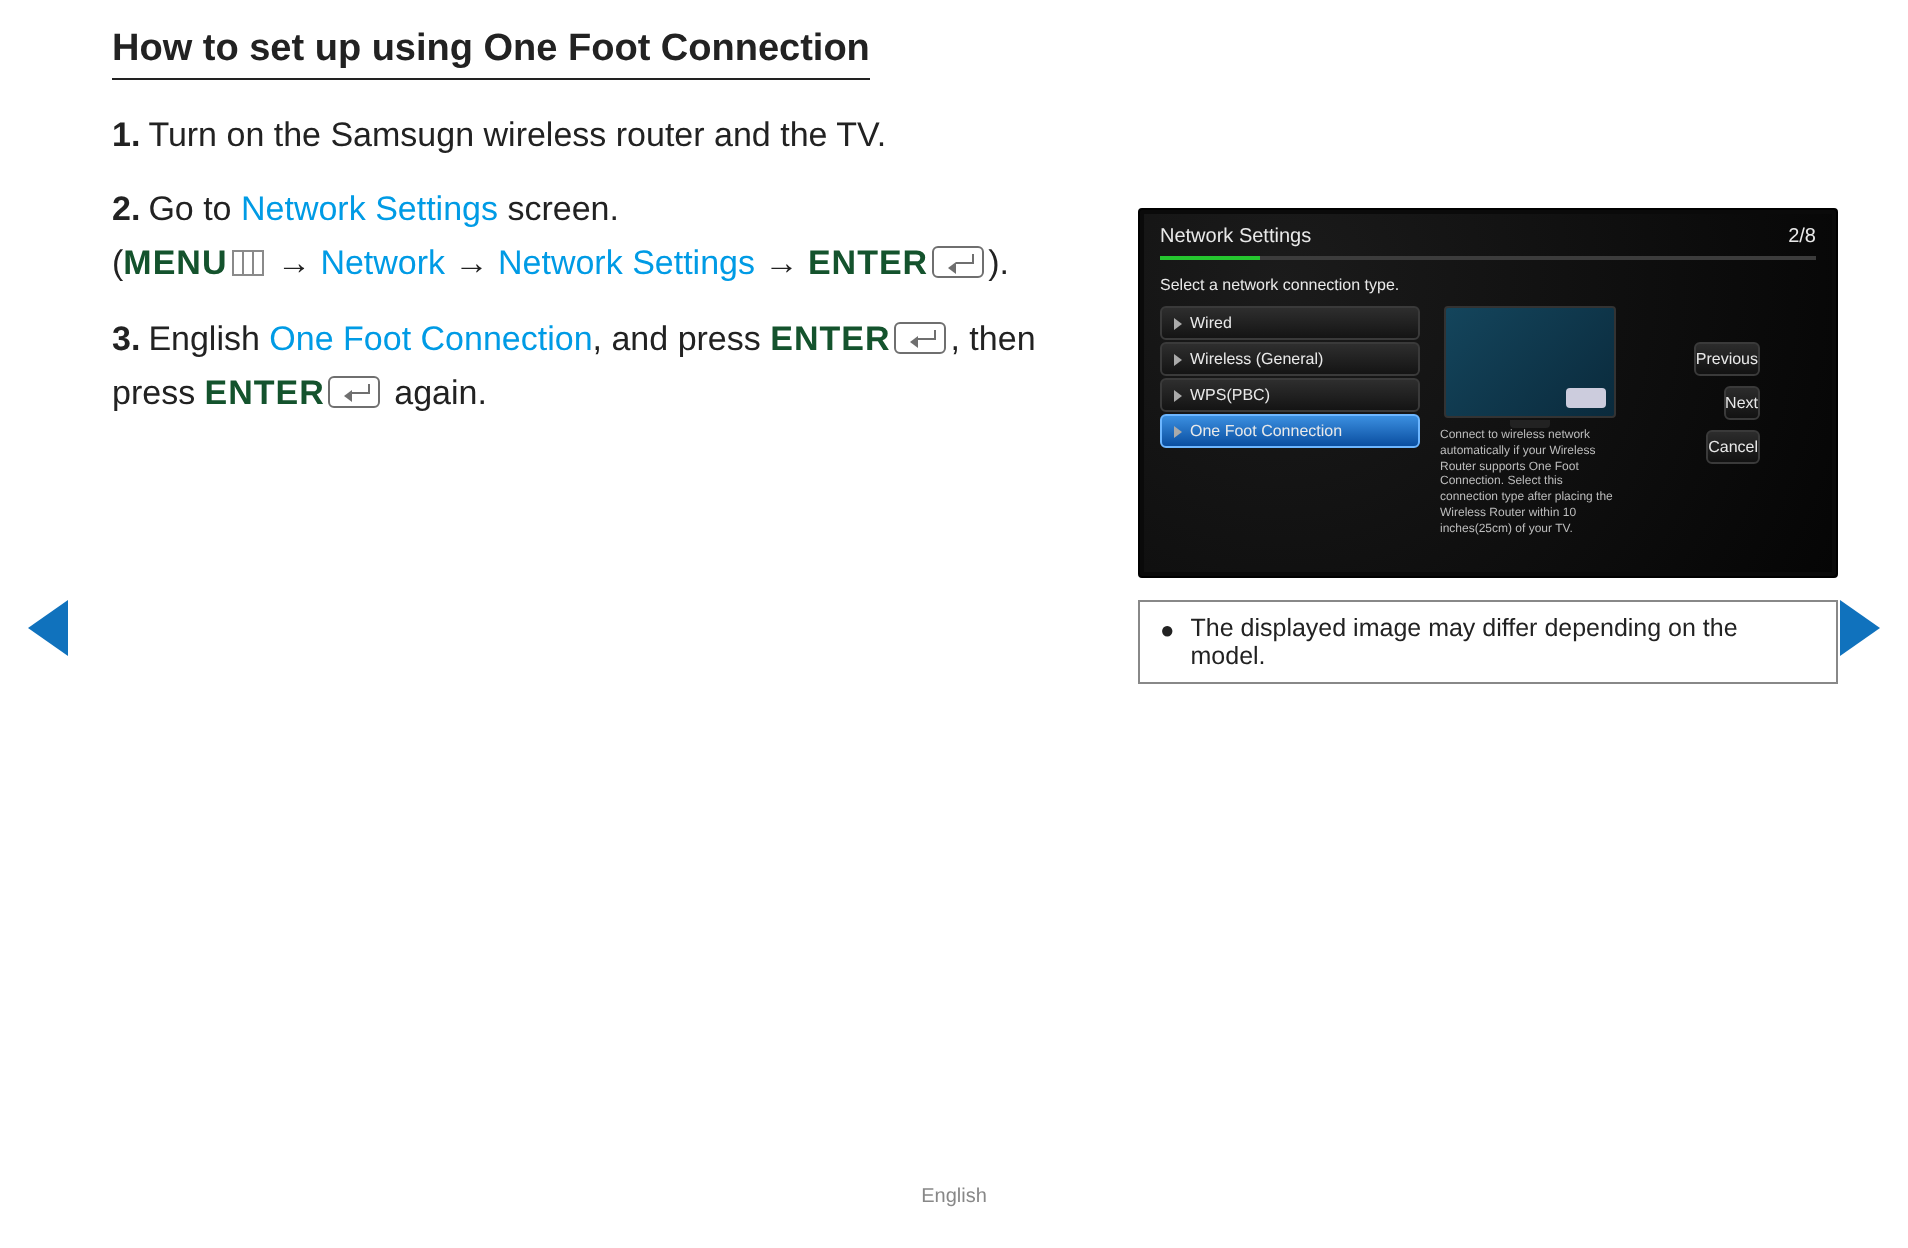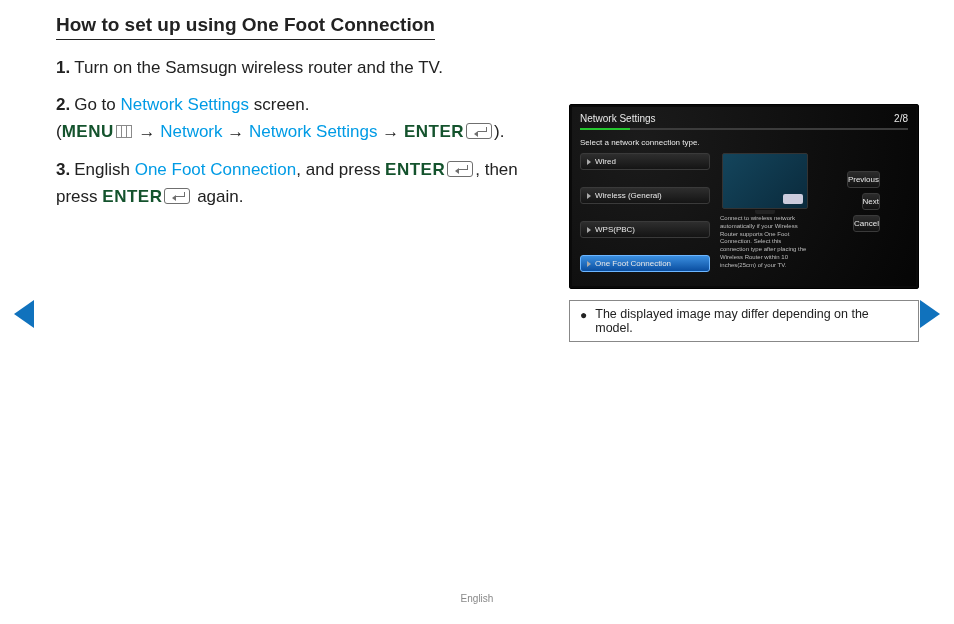--- a/index.html
+++ b/index.html
@@ -69,21 +69,21 @@
     padding:8px 10px;
     box-sizing:border-box;
     color:#e9e9e9;
     font-size:8px;
   }
   .tv-head{display:flex;justify-content:space-between;font-size:10px;margin-bottom:4px;}
   .tv-greenbar{height:2px;background:#3c3c3c;position:relative;margin-bottom:8px;}
   .tv-greenbar:before{content:"";position:absolute;left:0;top:0;height:2px;width:50px;background:#25c62f;}
   .tv-sub{font-size:8px;margin-bottom:6px;}
   .tv-body{display:flex;gap:10px;}
-  .tv-list{width:130px;display:flex;flex-direction:column;gap:17px;}
+  .tv-list{width:130px;display:flex;flex-direction:column;gap:1px;}
   .tv-item{
     background:linear-gradient(#2e2e2e,#141414);
     border:1px solid #3a3a3a; border-radius:3px;
     padding:3px 6px; font-size:8px;
     display:flex;align-items:center; gap:4px;
   }
   .tv-item.sel{
     background:linear-gradient(#3b8fe0,#0a4ea0);
     border-color:#6db6ff;
   }

